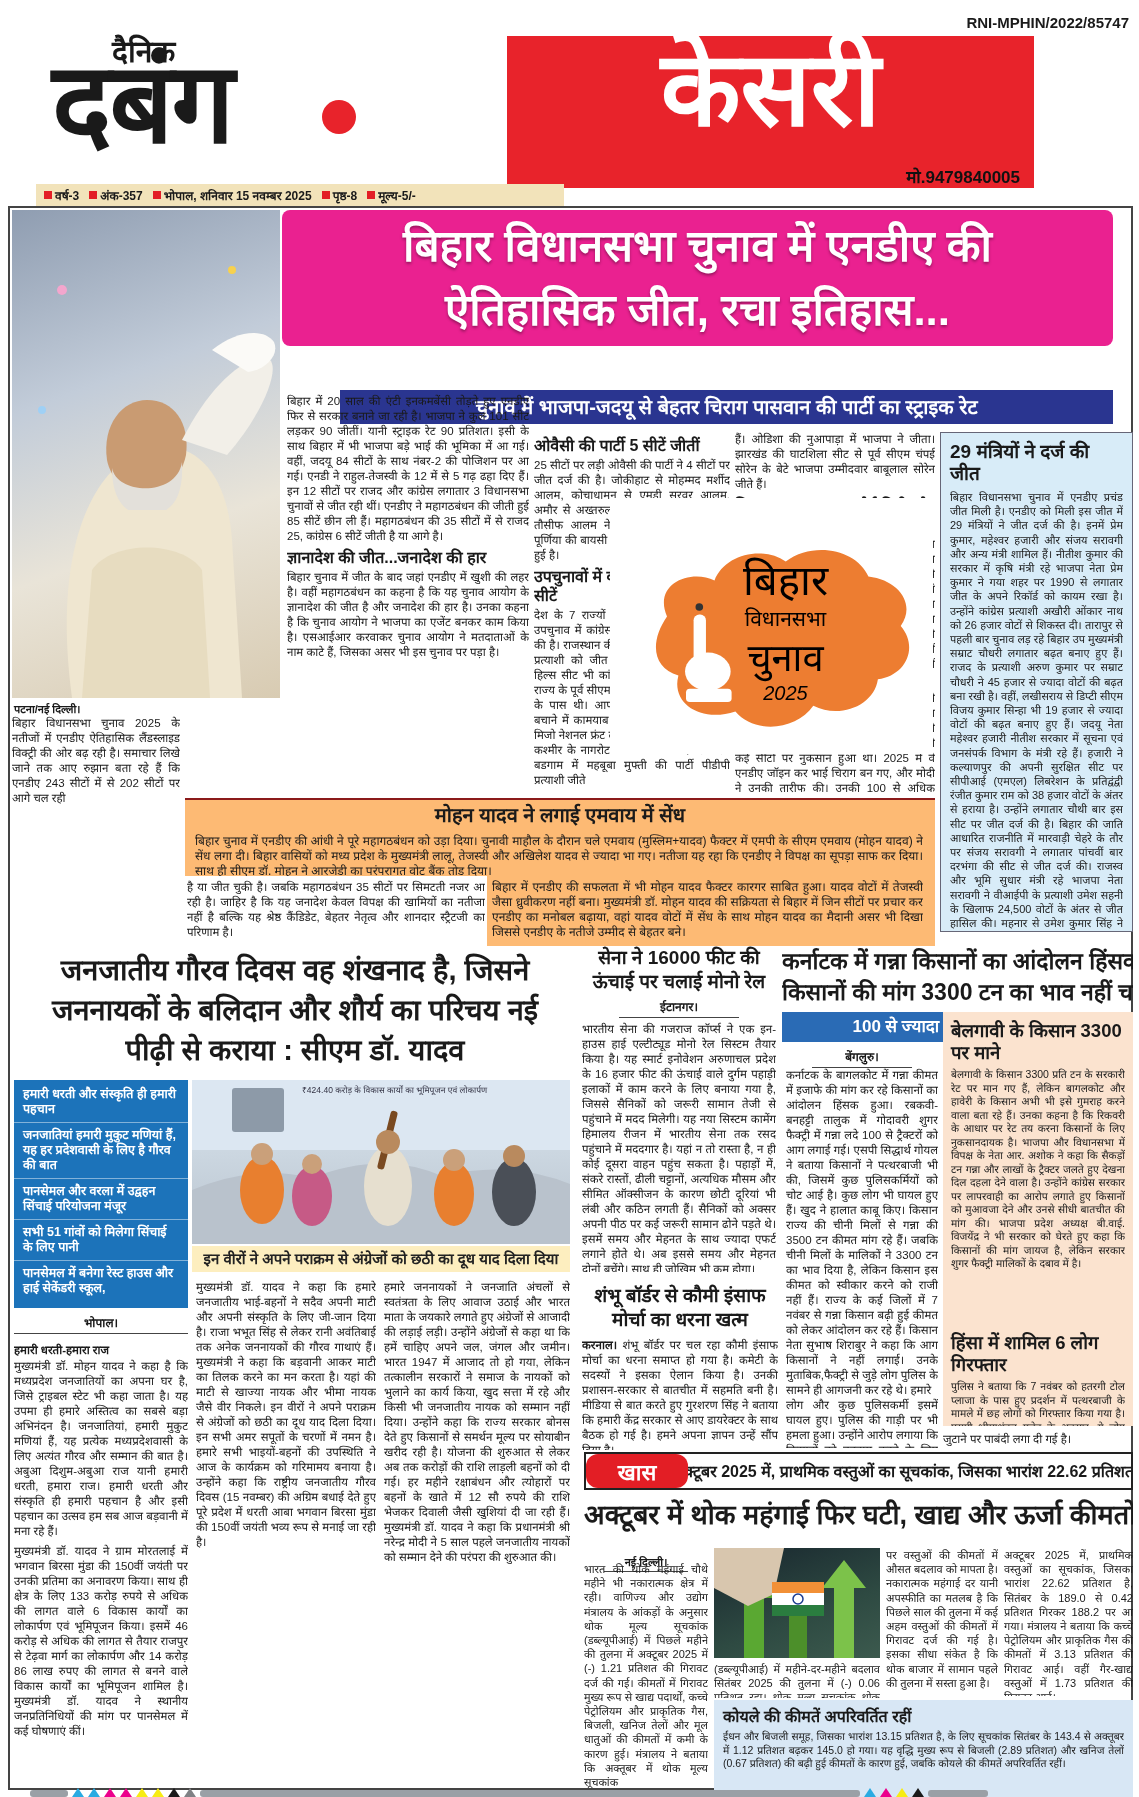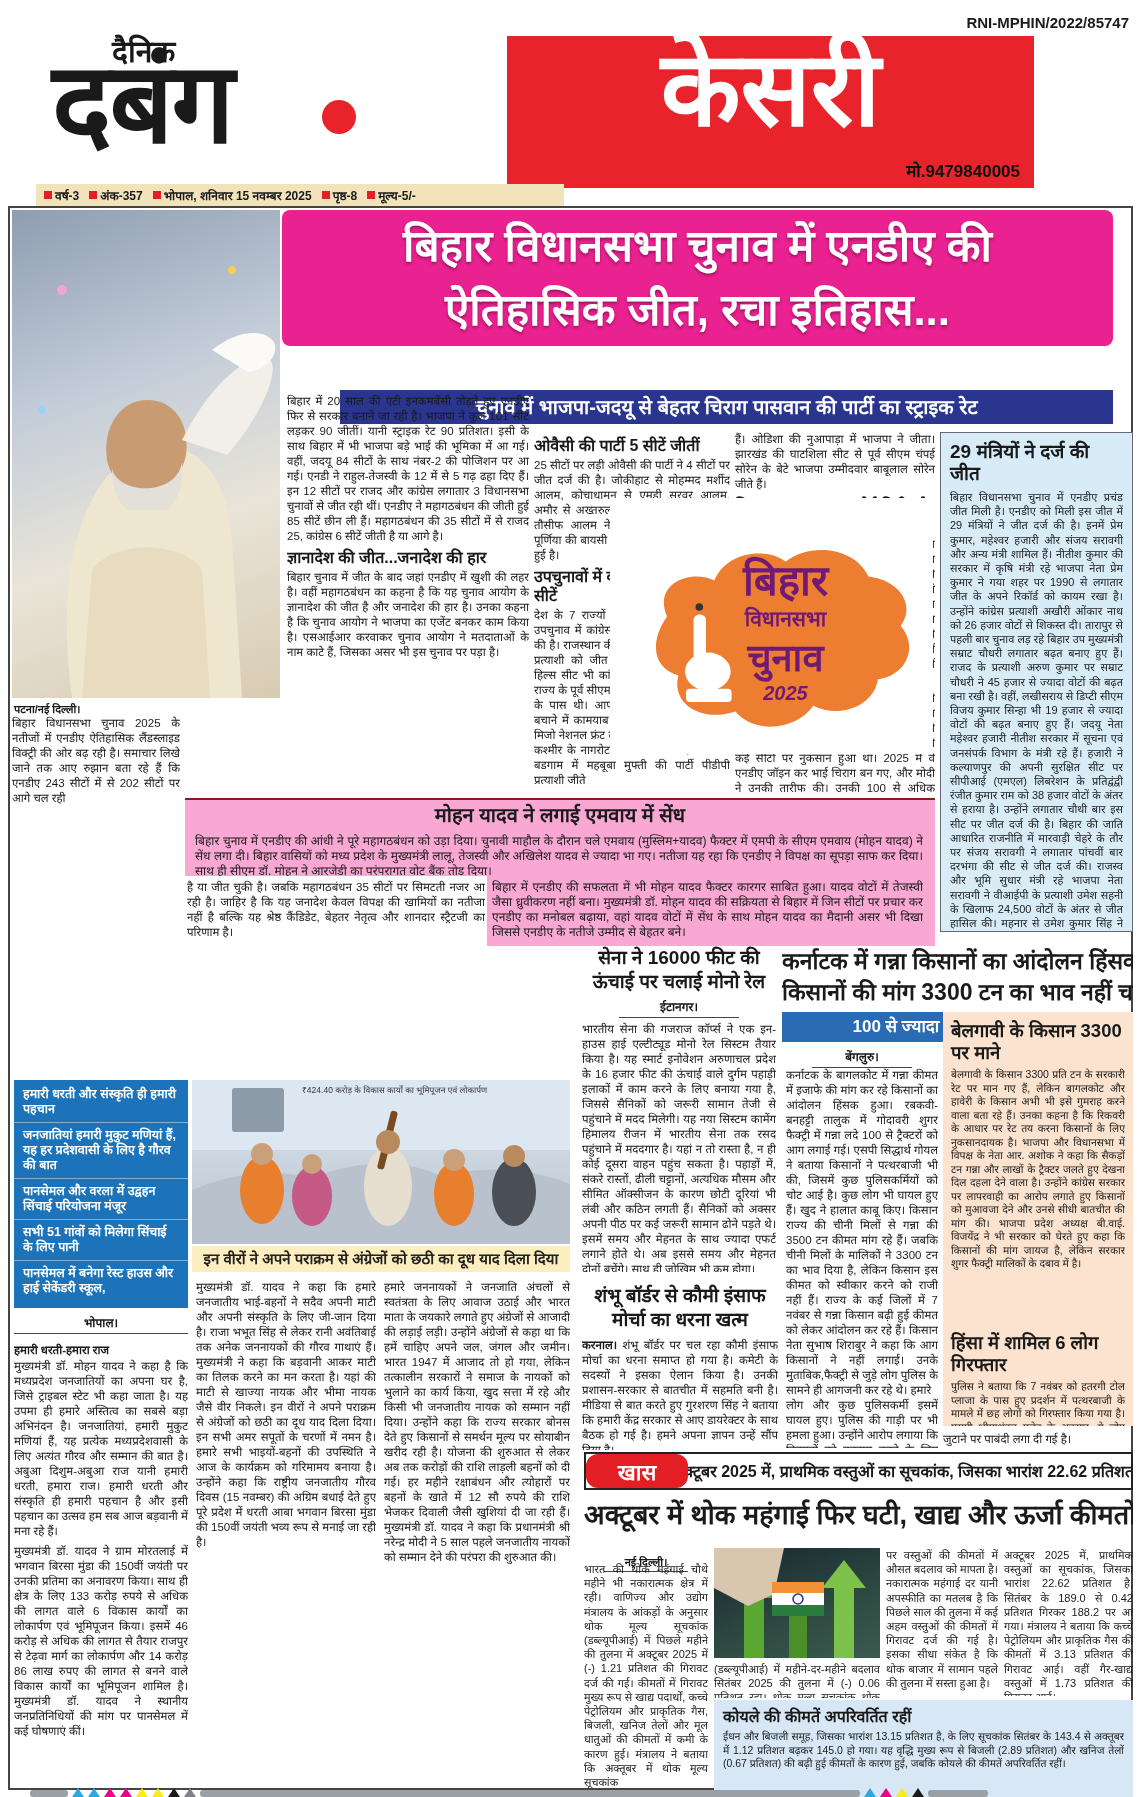--- a/index.html
+++ b/index.html
@@ -12,38 +12,38 @@
   .dateline{text-align:center;font-weight:bold;font-size:12px;border-bottom:1.5px solid #444;
             padding-bottom:2px;margin-bottom:4px;}
   
   #rni{top:14px;right:10px;font-weight:bold;font-size:15px;}
   #mast-left{left:40px;top:22px;width:465px;height:155px;}
   #daily{position:absolute;left:72px;top:8px;font-size:30px;font-weight:bold;}
   #big-title{position:absolute;left:12px;top:18px;font-size:112px;font-weight:bold;line-height:1.15;letter-spacing:-2px;}
   #mast-dot{position:absolute;left:282px;top:78px;width:34px;height:34px;border-radius:50%;background:#e8232b;}
   #red-box{left:507px;top:36px;width:527px;height:152px;background:#e8232b;}
   #kesari{position:absolute;left:0;top:-14px;width:100%;text-align:center;font-size:104px;font-weight:bold;color:#fff;line-height:1.3;}
-  #mobile{position:absolute;right:14px;bottom:6px;font-size:17px;font-weight:bold;color:#111;}
+  #mobile{position:absolute;right:14px;bottom:0;font-size:17px;font-weight:bold;color:#111;}
   #info-strip{left:36px;top:184px;width:512px;height:22px;background:#f2e3ba;display:flex;align-items:center;gap:10px;padding:0 8px;}
   .info-item{display:flex;align-items:center;gap:3px;font-size:12px;font-weight:bold;white-space:nowrap;}
   .red-sq{width:8px;height:8px;background:#e31e25;display:inline-block;}
   
   #pink-head{left:282px;top:210px;width:831px;height:136px;background:#ea2190;border-radius:8px;}
   .pink-line{color:#fff;font-weight:bold;font-size:44px;line-height:64px;text-align:center;
              text-shadow:0 2px 3px rgba(0,0,0,.35);white-space:nowrap;overflow:hidden;}
   #lead-strip{left:340px;top:390px;width:773px;height:34px;background:#2a3590;color:#fff;
               font-weight:bold;font-size:20px;line-height:34px;text-align:center;white-space:nowrap;overflow:hidden;}
   #modi-photo{left:12px;top:210px;width:268px;height:488px;overflow:hidden;
               background:linear-gradient(160deg,#8f9db1 0%,#c2ccd9 35%,#e9e4d8 65%,#d8cbb2 100%);}
   #box29{left:940px;top:432px;width:193px;height:500px;background:#d8ecf8;border:1px solid #667;padding:8px 9px;box-sizing:border-box;overflow:hidden;}
   #box29 .h{font-size:19px;font-weight:bold;line-height:22px;margin-bottom:5px;}
   #map-wrap{left:610px;top:498px;width:323px;height:256px;background:#fff;overflow:hidden;}
-  .map-txt{position:absolute;width:100%;text-align:center;color:#701a75;font-weight:bold;left:14px;}
-  
-  #mohan-box{left:185px;top:798px;width:750px;height:148px;background:#f9a8d4;border-top:2.5px solid #8b1a1a;box-sizing:border-box;}
+  .map-txt{position:absolute;width:100%;text-align:center;color:#000000;font-weight:normal;left:14px;}
+  
+  #mohan-box{left:185px;top:798px;width:750px;height:148px;background:#fdba74;border-top:2.5px solid #8b1a1a;box-sizing:border-box;}
   #mohan-h{font-size:20px;font-weight:bold;text-align:center;line-height:30px;}
   #white-patch{left:185px;top:876px;width:302px;height:70px;background:#fff;}
   
   #tribal-head{left:16px;top:950px;width:558px;}
   .tribal-line{font-size:29px;line-height:40px;font-weight:bold;text-align:center;white-space:nowrap;overflow:hidden;}
   #blue-list{left:14px;top:1080px;width:174px;height:228px;background:#1c73ba;box-sizing:border-box;padding:2px 0;}
   .blue-item{color:#fff;font-weight:bold;font-size:12.5px;line-height:15px;padding:5px 9px;border-bottom:1px solid rgba(255,255,255,.45);}
   .blue-item:last-child{border-bottom:none;}
   #tribal-photo{left:192px;top:1080px;width:378px;height:164px;overflow:hidden;background:linear-gradient(180deg,#dfe8f0 0%,#cdd8e2 40%,#b9c4cf 100%);}
   #tribal-caption{left:192px;top:1246px;width:378px;height:26px;background:#fdeebf;font-weight:bold;font-size:15px;line-height:26px;text-align:center;color:#222;white-space:nowrap;overflow:hidden;}
@@ -184,20 +184,25 @@
 
   <div class="abs" id="mohan-box">
     <div id="mohan-h">मोहन यादव ने लगाई एमवाय में सेंध</div>
     <div class="body-text" style="position:absolute;left:10px;top:34px;width:728px;height:44px;font-size:12px;line-height:15px;">बिहार चुनाव में एनडीए की आंधी ने पूरे महागठबंधन को उड़ा दिया। चुनावी माहौल के दौरान चले एमवाय (मुस्लिम+यादव) फैक्टर में एमपी के सीएम एमवाय (मोहन यादव) ने सेंध लगा दी। बिहार वासियों को मध्य प्रदेश के मुख्यमंत्री लालू, तेजस्वी और अखिलेश यादव से ज्यादा भा गए। नतीजा यह रहा कि एनडीए ने विपक्ष का सूपड़ा साफ कर दिया। साथ ही सीएम डॉ. मोहन ने आरजेडी का परंपरागत वोट बैंक तोड़ दिया।</div>
     <div class="body-text" style="position:absolute;left:307px;top:80px;width:431px;height:62px;font-size:12px;line-height:15px;">बिहार में एनडीए की सफलता में भी मोहन यादव फैक्टर कारगर साबित हुआ। यादव वोटों में तेजस्वी जैसा ध्रुवीकरण नहीं बना। मुख्यमंत्री डॉ. मोहन यादव की सक्रियता से बिहार में जिन सीटों पर प्रचार कर एनडीए का मनोबल बढ़ाया, वहां यादव वोटों में सेंध के साथ मोहन यादव का मैदानी असर भी दिखा जिससे एनडीए के नतीजे उम्मीद से बेहतर बने।</div>
   </div>
   <div class="abs" id="white-patch">
     <div class="body-text" style="margin:4px 2px;">है या जीत चुकी है। जबकि महागठबंधन 35 सीटों पर सिमटती नजर आ रही है। जाहिर है कि यह जनादेश केवल विपक्ष की खामियों का नतीजा नहीं है बल्कि यह श्रेष्ठ कैंडिडेट, बेहतर नेतृत्व और शानदार स्ट्रैटजी का परिणाम है।</div>
   </div>
 
+  <div class="abs" id="tribal-head">
+    <div class="tribal-line">जनजातीय गौरव दिवस वह शंखनाद है, जिसने</div>
+    <div class="tribal-line">जननायकों के बलिदान और शौर्य का परिचय नई</div>
+    <div class="tribal-line">पीढ़ी से कराया : सीएम डॉ. यादव</div>
+  </div>
 
   <div class="abs" id="blue-list">
     <div class="blue-item">हमारी धरती और संस्कृति ही हमारी पहचान</div>
     <div class="blue-item">जनजातियां हमारी मुकुट मणियां हैं, यह हर प्रदेशवासी के लिए है गौरव की बात</div>
     <div class="blue-item">पानसेमल और वरला में उद्वहन सिंचाई परियोजना मंजूर</div>
     <div class="blue-item">सभी 51 गांवों को मिलेगा सिंचाई के लिए पानी</div>
     <div class="blue-item">पानसेमल में बनेगा रेस्ट हाउस और हाई सेकेंडरी स्कूल,</div>
   </div>
 
   <div class="abs" id="tribal-photo">

